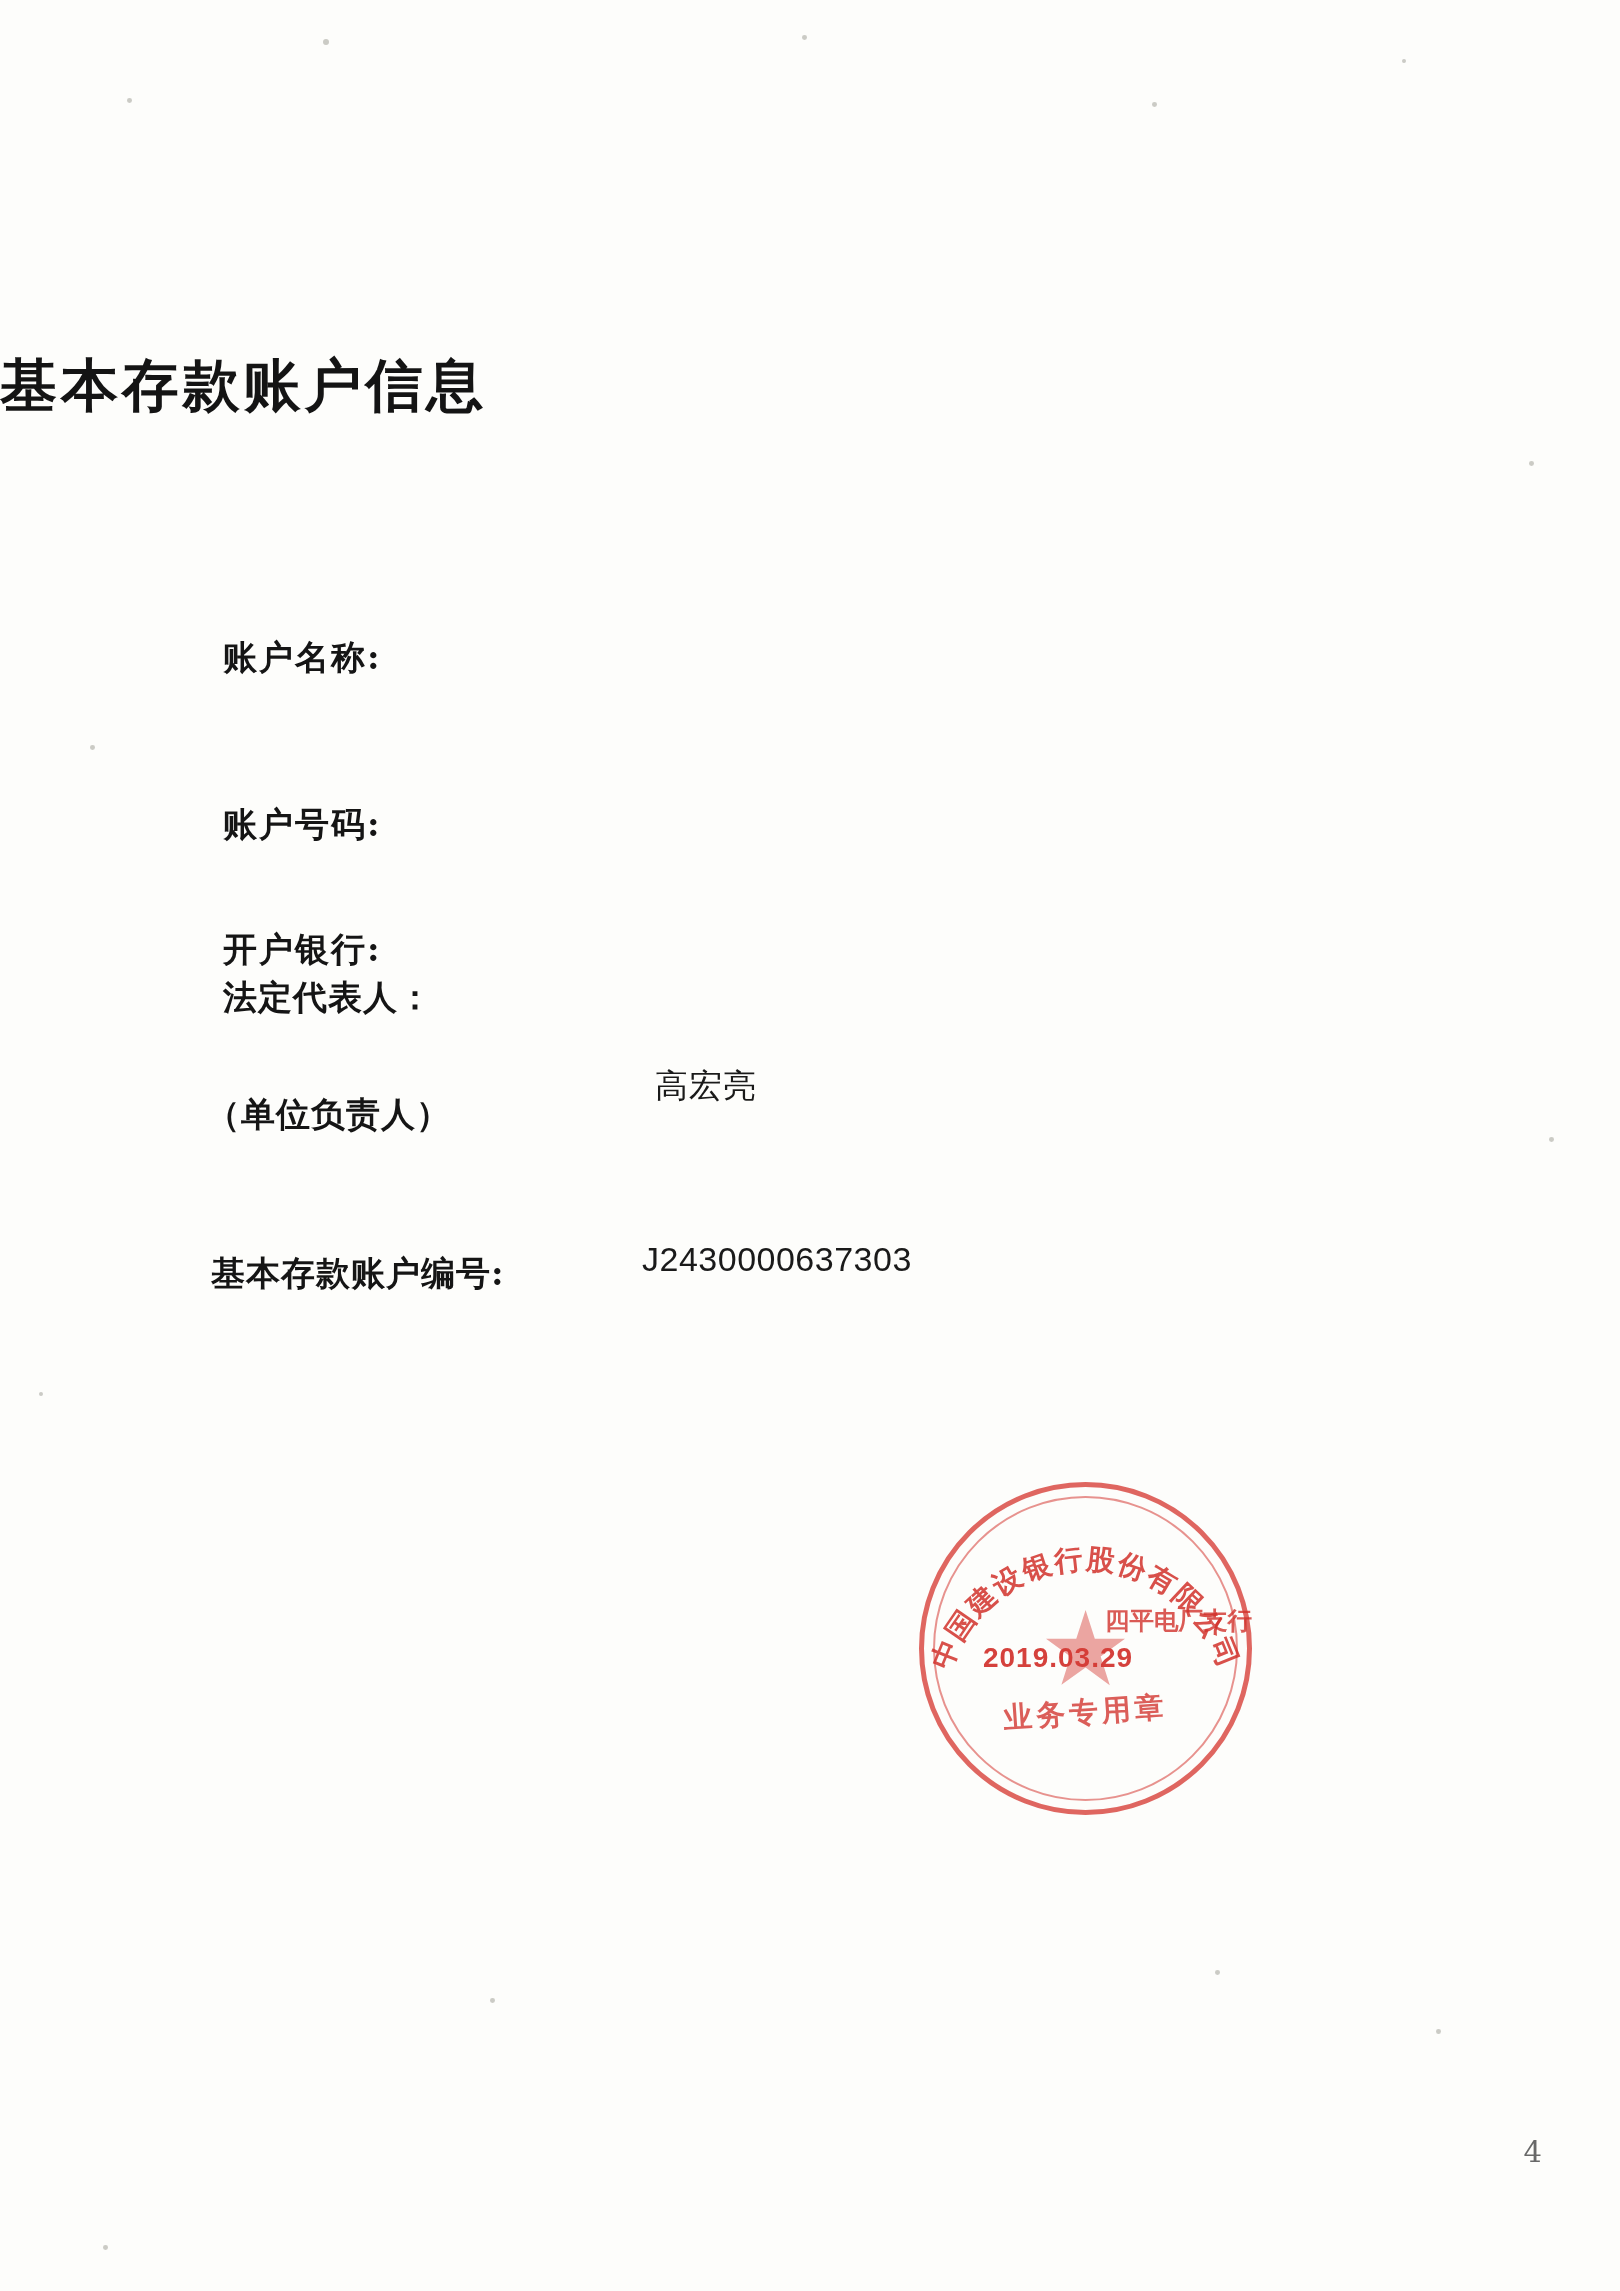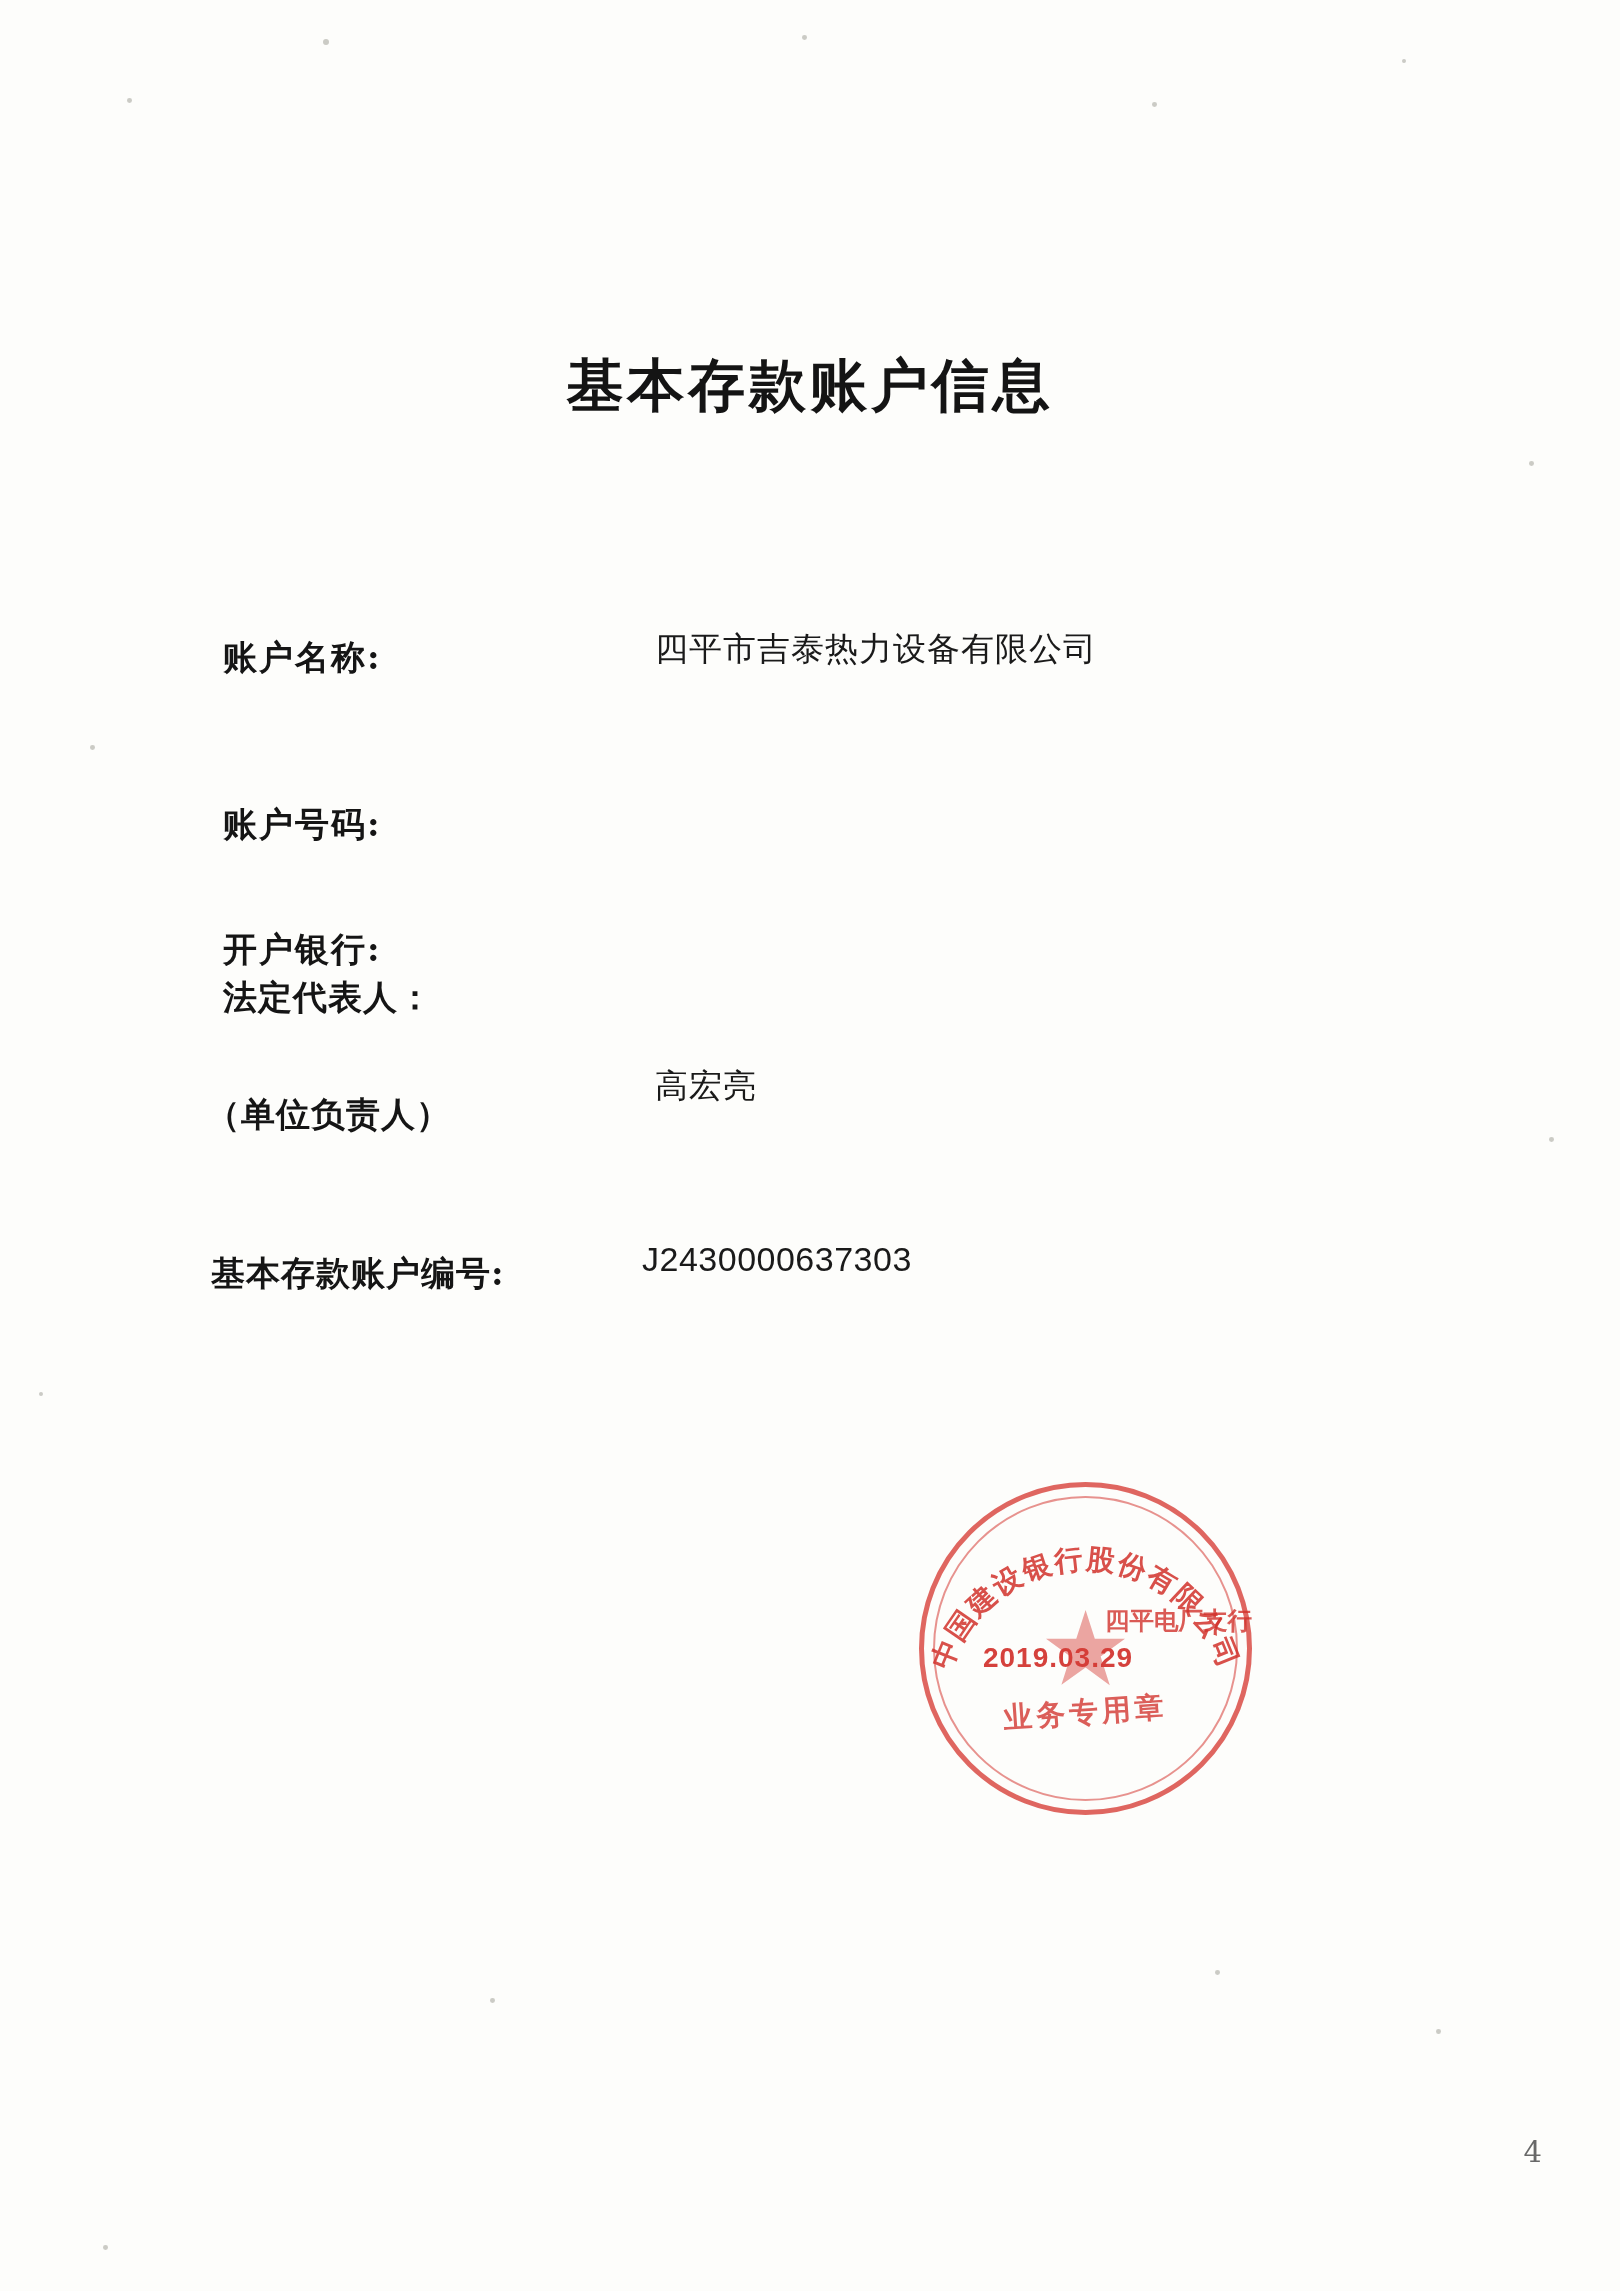--- a/index.html
+++ b/index.html
@@ -26,21 +26,20 @@
     background: #b9b9b3;
     border-radius: 50%;
     opacity: .75;
   }
 
   .doc-title {
     position: absolute;
     top: 348px;
     left: 0;
     width: 100%;
-    text-align: center;
     font-size: 57px;
     letter-spacing: 3.9px;
     font-weight: 700;
     font-family: "DejaVu Serif", "Liberation Serif", serif;
     color: #141414;
   }
   .field-label {
     position: absolute;
     font-size: 34px;
     font-weight: 700;
@@ -215,21 +214,20 @@
   <div class="speck" style="left:1549px; top:1137px; width:4.9px;  height:4.9px;"></div>
   <div class="speck" style="left:1215px; top:1970px; width:4.9px;  height:4.9px;"></div>
   <div class="speck" style="left:490px;  top:1998px; width:4.9px;  height:4.9px;"></div>
   <div class="speck" style="left:1436px; top:2029px; width:4.9px;  height:4.9px;"></div>
   <div class="speck" style="left:103px;  top:2245px; width:4.9px;  height:4.9px;"></div>
   <div class="speck" style="left:39px;   top:1392px; width:3.9px;  height:3.9px;"></div>
 
   <div class="doc-title">基本存款账户信息</div>
 
   <div id="lbl-name" class="field-label">账户名称:</div>
-  <div id="val-name" class="field-value">四平市吉泰热力设备有限公司</div>
 
   <div id="lbl-number" class="field-label">账户号码:</div>
 
   <div id="lbl-bank" class="field-label">开户银行:</div>
 
   <div id="lbl-rep1" class="field-label small-gap">法定代表人：</div>
   <div id="lbl-rep2" class="field-label small-gap">（单位负责人）</div>
   <div id="val-rep" class="field-value">高宏亮</div>
 
   <div id="lbl-acctno" class="field-label small-gap">基本存款账户编号:</div>

